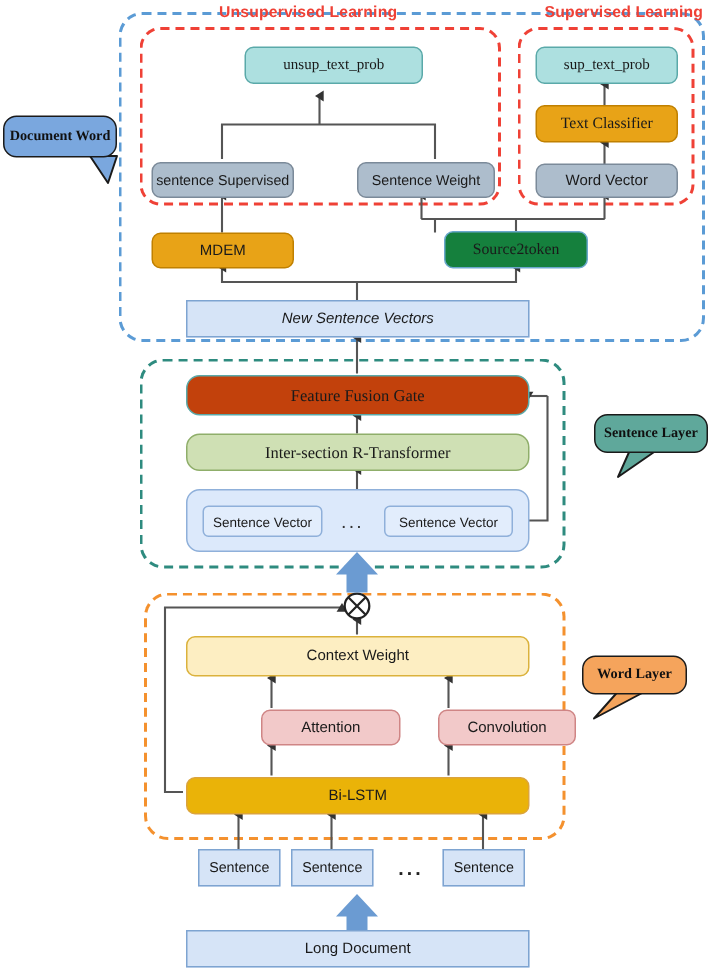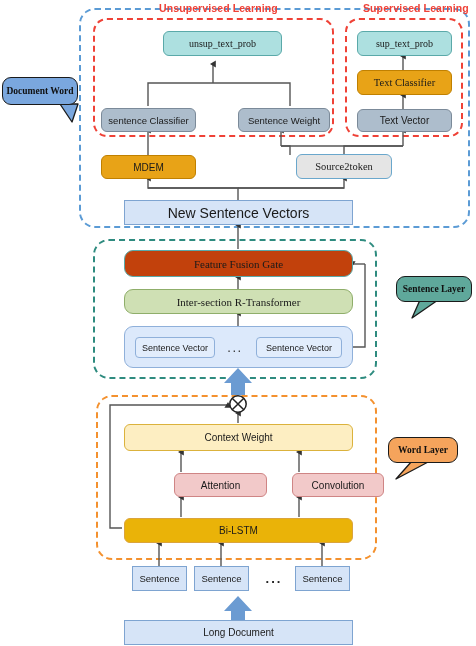--- a/index.html
+++ b/index.html
@@ -19,21 +19,21 @@
     white-space:nowrap;
   }
   .node.serif{font-family:"Liberation Serif", serif;}
   .node.rounded{border-radius:6px;}
   .node.rounded-lg{border-radius:9px;}
 
   
   .c-cyan   {background:#ade0e0;border-color:#5aa9a9;}
   .c-gray   {background:#adbdcc;border-color:#7b8a99;}
   .c-orange {background:#e8a317;border-color:#c08000;}
-  .c-lblue  {background:#e5e5e5;border-color:#6aa7cc;}
+  .c-lblue  {background:#15803d;border-color:#6aa7cc;}
   .c-paleblue{background:#d6e4f7;border-color:#7ea4d1;}
   .c-vpaleblue{background:#dce9fb;border-color:#8fb0da;}
   .c-green  {background:#cfe0b4;border-color:#8fae6a;}
   .c-teal   {background:#c2410c;border-color:#5aa9a9;}
   .c-yellow {background:#fdeec2;border-color:#dbb23c;}
   .c-peach  {background:#eab308;border-color:#dba43c;}
   .c-pink   {background:#f2c9c9;border-color:#cf8585;margin-left:38px;}
 
   
   .panel{position:absolute;box-sizing:border-box;background:transparent;}
@@ -85,21 +85,21 @@
   <div class="panel blue" style="left:79px;top:8px;width:391px;height:220px;"></div>
 
   <div class="panel red" style="left:93px;top:18px;width:241px;height:119px;"></div>
 
   <div class="panel red" style="left:345px;top:18px;width:118px;height:119px;"></div>
 
   <div class="panel tealp" style="left:93px;top:239px;width:284px;height:140px;"></div>
 
   <div class="panel orangep" style="left:96px;top:395px;width:281px;height:165px;"></div>
 
-  <div class="panel-title" style="left:159px;top:2px;">Unsupervised Learning</div>
+  <div class="panel-title" style="left:146px;top:2px;">Unsupervised Learning</div>
   <div class="panel-title" style="left:363px;top:2px;">Supervised Learning</div>
 
   <svg id="svg-layer" viewBox="0 0 476 646">
     <defs>
       <marker id="arr" markerWidth="9" markerHeight="9" refX="4.2" refY="3.2" orient="auto" markerUnits="userSpaceOnUse">
         <path d="M0.6,0.4 L4.2,6.2 L7.8,0.4 Z" fill="#333333" transform="rotate(180 4.2 3.2)"></path>
       </marker>
     </defs>
     <g stroke="#555555" stroke-width="1.4" fill="none">
 
@@ -164,31 +164,31 @@
     <path d="M420,300 L438,300 L412,318 Z" fill="#5fa89b" stroke="#1a1a1a" stroke-width="1.3" stroke-linejoin="round"></path>
     <path d="M412,461 L430,461 L396,479 Z" fill="#f5a45c" stroke="#1a1a1a" stroke-width="1.3" stroke-linejoin="round"></path>
   </svg>
 
   <div class="node rounded c-cyan serif" style="left:163px;top:31px;width:119px;height:25px;font-size:10px;">unsup_text_prob</div>
 
   <div class="node rounded c-orange serif" style="left:357px;top:70px;width:95px;height:25px;font-size:10.5px;">Text Classifier</div>
 
   <div class="node rounded c-cyan serif" style="left:357px;top:31px;width:95px;height:25px;font-size:10px;">sup_text_prob</div>
 
-  <div class="node rounded c-gray" style="left:357px;top:109px;width:95px;height:23px;font-size:10px;">Text Vector</div>
-
-  <div class="node rounded c-gray" style="left:101px;top:108px;width:95px;height:24px;font-size:9.5px;">sentence Classifier</div>
+  <div class="node rounded c-gray" style="left:357px;top:109px;width:95px;height:23px;font-size:10px;">Word Vector</div>
+
+  <div class="node rounded c-gray" style="left:101px;top:108px;width:95px;height:24px;font-size:9.5px;">sentence Supervised</div>
 
   <div class="node rounded c-gray" style="left:238px;top:108px;width:92px;height:24px;font-size:9.5px;">Sentence Weight</div>
 
   <div class="node rounded c-orange" style="left:101px;top:155px;width:95px;height:24px;font-size:10px;">MDEM</div>
 
   <div class="node rounded c-lblue serif" style="left:296px;top:154px;width:96px;height:25px;font-size:10.5px;">Source2token</div>
 
-  <div class="node c-paleblue" style="left:124px;top:200px;width:229px;height:25px;font-size:14px;">New Sentence Vectors</div>
+  <div class="node c-paleblue" style="left:124px;top:200px;width:229px;height:25px;font-size:10px;font-style:italic;">New Sentence Vectors</div>
 
   <div class="node rounded-lg c-teal serif" style="left:124px;top:250px;width:229px;height:27px;font-size:11px;">Feature Fusion Gate</div>
 
   <div class="node rounded-lg c-green serif" style="left:124px;top:289px;width:229px;height:25px;font-size:11px;">Inter-section R-Transformer</div>
 
   <div class="node rounded-lg c-vpaleblue" style="left:124px;top:326px;width:229px;height:42px;"></div>
   <div class="svec" style="left:135px;top:337px;width:80px;height:21px;">Sentence Vector</div>
   <div class="ellipsis" style="left:222px;top:337px;width:26px;height:21px;">...</div>
   <div class="svec" style="left:256px;top:337px;width:86px;height:21px;">Sentence Vector</div>
 

